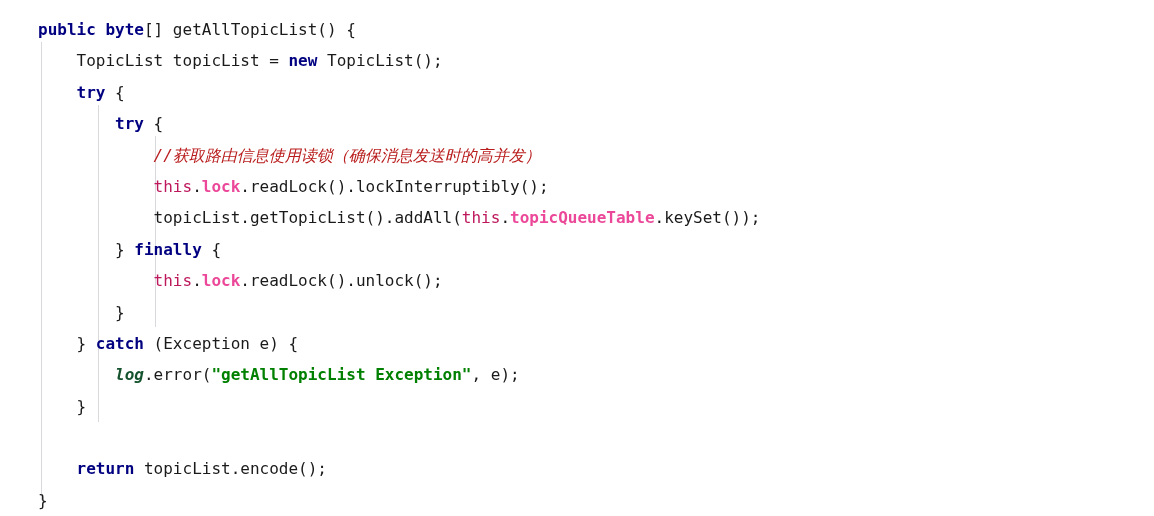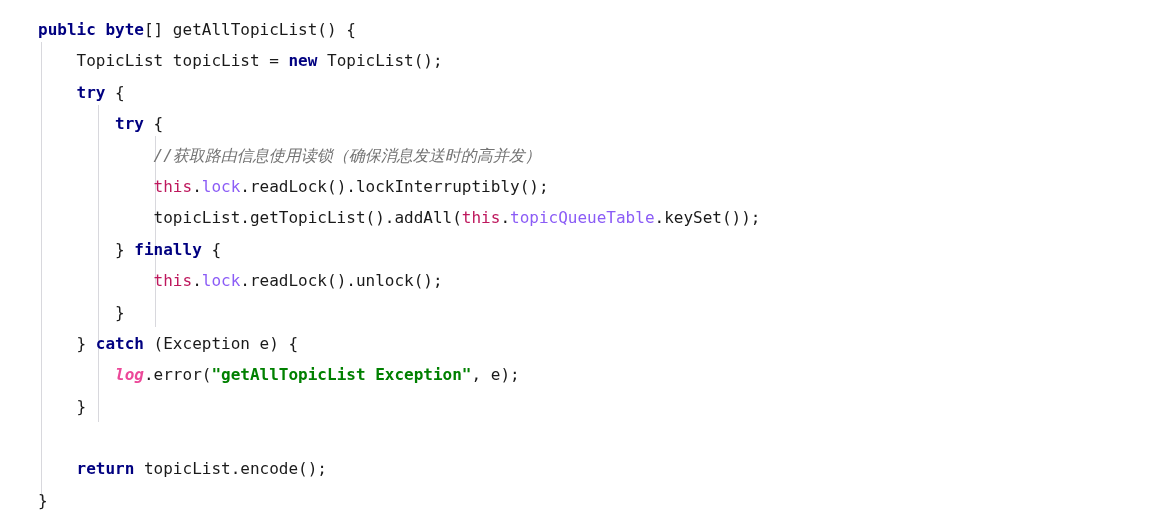--- a/index.html
+++ b/index.html
@@ -45,24 +45,24 @@
     letter-spacing: 0px;
   }
   .line {
     height: 31.4px;
     white-space: pre;
     padding-left: 38px;
   }
   
   .tok-kw      { color: #000080; font-weight: bold; }
   .tok-this    { color: #be185d; font-weight: normal; }
-  .tok-field   { color: #8b5cf6; font-weight: normal; }
-  .tok-static  { color: #ec4899; font-weight: bold; font-style: italic; }
+  .tok-field   { color: #ec4899; font-weight: bold; }
+  .tok-static  { color: #14532d; font-weight: bold; font-style: italic; }
   .tok-str     { color: #008000; font-weight: bold; }
-  .tok-comment { color: #737373; font-style: italic; }
+  .tok-comment { color: #b91c1c; font-style: italic; }
   .tok-plain   { color: #1a1a1a; }
 </style>
 </head>
 <body>
 
 <div id="editor">
 
   <div class="indent-guides" id="guide-layer">
       <div class="guide" style="left: 41px; top: 42px; height: 458px; background: rgb(216, 216, 221);"></div>
       <div class="guide" style="left: 98px; top: 105px; height: 317px; background: rgb(216, 216, 221);"></div>

